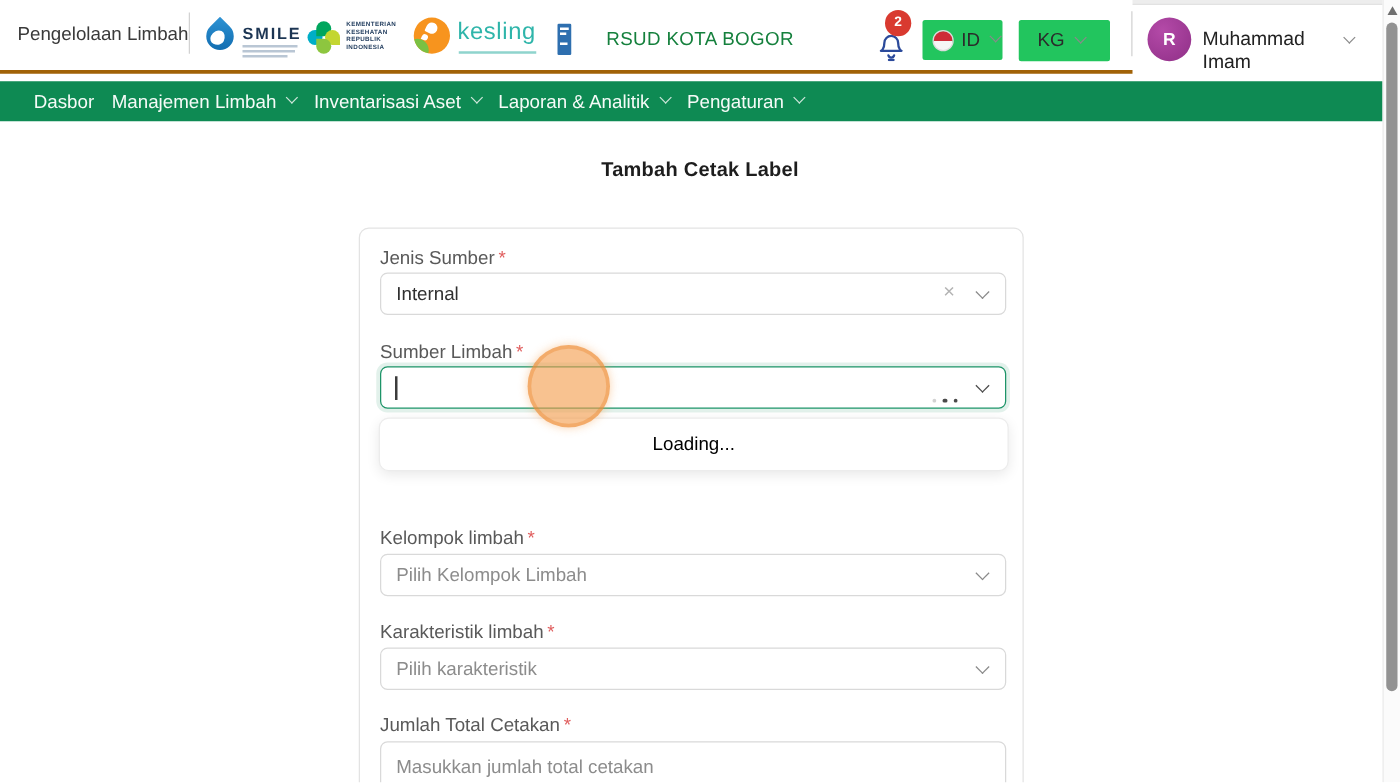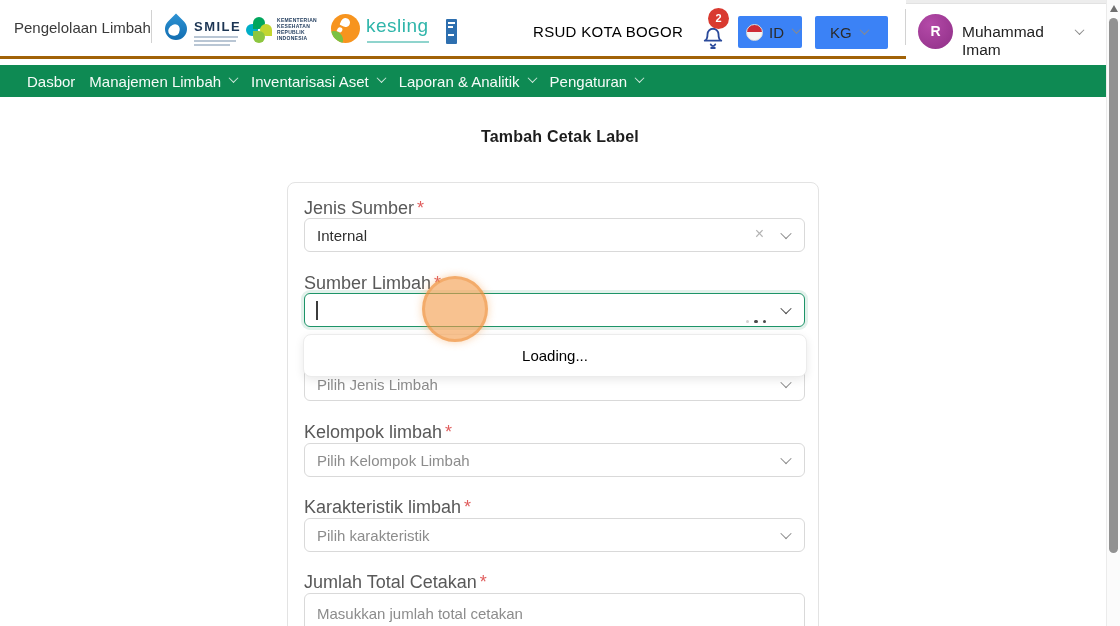--- a/index.html
+++ b/index.html
@@ -52,30 +52,30 @@
     background:#fff; border-radius:50% 50% 50% 10%; transform:rotate(25deg);
     box-shadow:-2px 9px 0 -2px #ffffff; }
   .ks-text { position:absolute; left:35px; top:3px; font-size:19px; color:#2FB5AA; letter-spacing:.5px; }
   .ks-tag { position:absolute; left:36px; top:29px; width:62px; height:2px; background:#8fd4cd; }
 
   
   .undp { left:446px; top:19px; width:11px; height:25px; background:#2E6FAF; border-radius:1px; }
   .undp i { position:absolute; left:2px; display:block; height:2px; background:#ffffff; width:7px; }
   .undp i:nth-child(1){top:3px;} .undp i:nth-child(2){top:7px;width:5px;} .undp i:nth-child(3){top:15px;width:6px;}
 
-  .org-name { left:485px; top:23px; font-size:15px; color:#000000; letter-spacing:.3px;margin-left:48px; }
+  .org-name { left:485px; top:23px; font-size:15px; color:#15803d; letter-spacing:.3px; }
 
   
   .bell-wrap { left:700px; top:8px; width:32px; height:44px; cursor:pointer; }
   .bell-wrap svg { position:absolute; left:2px; top:17px; }
   .badge { position:absolute; left:8px; top:0; min-width:21px; height:21px; background:#D93A30;
     border-radius:50%; color:#fff; font-size:11px; font-weight:bold; text-align:center; line-height:21px; }
 
   
-  .sel-box { background:#3b82f6; border-radius:2px; display:flex; align-items:center; cursor:pointer; }
+  .sel-box { background:#22c55e; border-radius:2px; display:flex; align-items:center; cursor:pointer; }
   .lang-box { left:738px; top:16px; width:64px; height:32px; padding-left:8px; }
   .flag { width:17px; height:17px; border-radius:50%;
     background:linear-gradient(#CE2B37 50%, #f5f5f5 50%); border:1px solid #dcdcdc; }
   .lang-code { margin-left:6px; font-size:15px; color:#2b2b2b; }
   .unit-box { left:815px; top:16px; width:73px; height:33px; padding-left:15px; }
   .unit-code { font-size:15px; color:#2b2b2b; }
 
   .chev { display:inline-block; width:8px; height:8px; border-right:1.7px solid #8a8a8a;
     border-bottom:1.7px solid #8a8a8a; transform:rotate(45deg) translate(-1px,-1px); }
   .chev-sm { width:7px; height:7px; }
@@ -94,21 +94,21 @@
   .nav-item { display:flex; align-items:center; color:#f6fbf8; font-size:15px; margin-right:14px;
     cursor:pointer; white-space:nowrap; }
   .nav-item .chev { border-color:#cfe7db; margin-left:9px; margin-top:-4px; }
 
   
   .page-title { left:0; top:128px; width:1120px; text-align:center; font-size:16px; font-weight:bold;
     color:#1d1d1d; letter-spacing:.2px; }
   .card { left:287px; top:182px; width:532px; height:470px; background:#fff;
     border:1px solid #e3e3e3; border-radius:8px; }
 
-  .f-label { position:absolute; left:16px; font-size:18px; color:#595959; }
+  .f-label { position:absolute; left:16px; font-size:15px; color:#595959; }
   .req { color:#E05E5E; margin-left:3px; }
   .ctrl { position:absolute; left:16px; width:501px; height:34px; background:#fff;
     border:1px solid #d9d9d9; border-radius:6px; display:flex; align-items:center;
     padding:0 34px 0 12px; font-size:15px; cursor:pointer; }
   .ctrl .chev { position:absolute; right:14px; top:12px; }
   .ctrl-value { color:#2f2f2f; }
   .ctrl-ph { color:#8c8c8c; }
   .clear-x { position:absolute; right:40px; top:6px; font-size:16px; color:#b3b3b3; cursor:pointer; }
 
   .ctrl-focus { border:1.5px solid #1D9468; box-shadow:0 0 0 3px rgba(29,148,104,.13); cursor:text; }
@@ -260,24 +260,20 @@
 
     <div class="f-label" style="top:90px">
       <span>Sumber Limbah</span><span class="req">*</span>
     </div>
     <div class="ctrl ctrl-focus" style="top:110px">
       <span class="caret"></span>
       <span class="load-dots"><i></i><i></i><i></i></span>
       <span class="chev"></span>
     </div>
 
-    <div class="ctrl" style="top:184px">
-      <span class="ctrl-ph">Pilih Jenis Limbah</span>
-      <span class="chev"></span>
-    </div>
 
     <div class="drop-panel">
       <span class="loading-text">Loading...</span>
     </div>
 
     <div class="f-label" style="top:239px">
       <span>Kelompok limbah</span><span class="req">*</span>
     </div>
     <div class="ctrl" style="top:260px">
       <span class="ctrl-ph">Pilih Kelompok Limbah</span>

